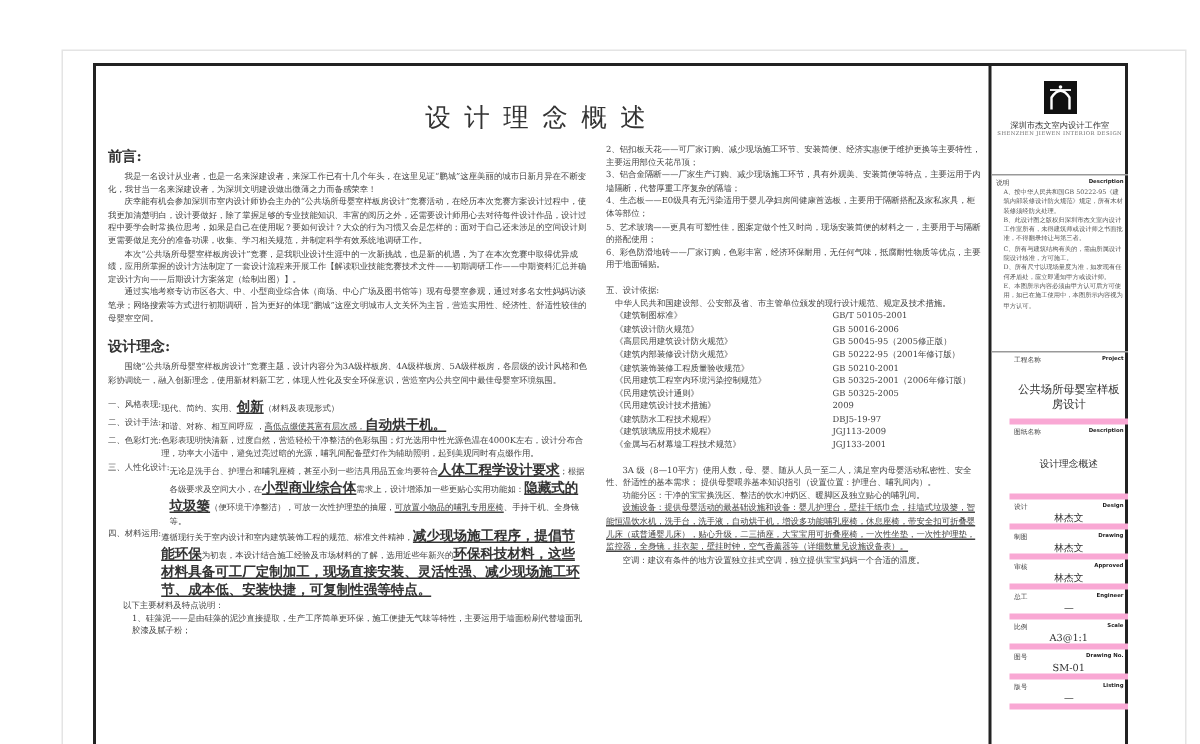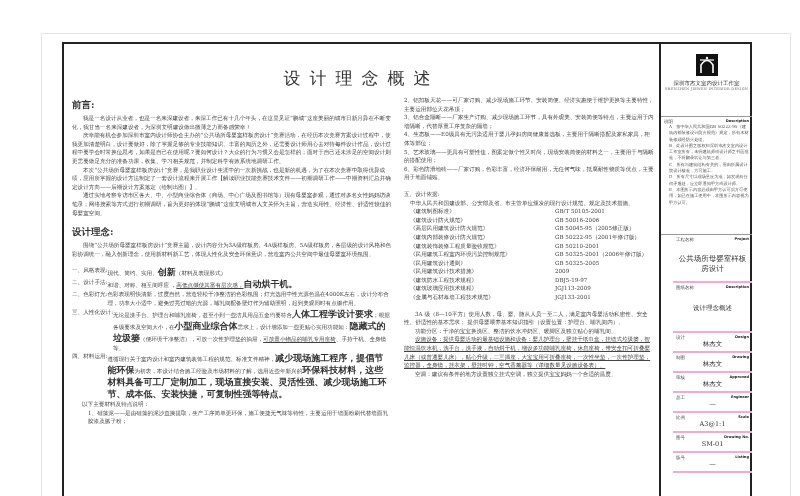--- a/index.html
+++ b/index.html
@@ -10,40 +10,40 @@
   .frame { position:absolute; left:62px; top:42px; width:686px; height:470px;
            border:2px solid #222; border-bottom:none; background:#fff; }
   .title { position:absolute; left:0; width:595px; top:23px; text-align:center;
            font-size:17px; letter-spacing:9px; color:#333; }
   .col { position:absolute; font-size:5.6px; line-height:8.6px; color:#444; }
   .col-left { left:8px; top:52px; width:320px; }
   .col-right { left:340px; top:52px; width:250px; }
   .h { font-size:9.5px; font-weight:bold; line-height:14px; margin:2px 0 2px; color:#333; }
   .p { text-indent:11px; margin:0; }
   .ul { text-decoration:underline; }
-  .big { font-size:9px; font-weight:bold; line-height:12px; color:#333; }
+  .big { font-size:9px; font-weight:bold; text-decoration:underline; line-height:12px; color:#333; }
   .item { display:flex; }
   .item .k { flex:0 0 auto; white-space:nowrap; }
   .item .v { flex:1; }
   .gap { height:8px; }
   .std { display:flex; }
   .std .n { width:145px; }
   .std .c { flex:1; }
   .tb { position:absolute; left:595px; top:0; width:91px; height:470px;
         border-left:2px solid #222; font-size:5px; color:#444; }
   .tb .logo { height:62px; border-bottom:1px solid #999; text-align:center; }
   .tb .logo .mark { width:22px; height:22px; background:#111; margin:10px auto 4px; position:relative; }
   .tb .logo .mark svg { position:absolute; left:0; top:0; }
   .tb .logo .cn { font-size:5.5px; color:#333; }
   .tb .logo .en { font-size:3.5px; color:#666; letter-spacing:0.3px; }
   .tb .notes { height:118px; border-bottom:1px solid #999; padding:2px 3px; box-sizing:border-box; }
   .tb .row-head { display:flex; justify-content:space-between; font-size:4.5px; }
   .tb .row-head .en { font-family:"DejaVu Sans","Liberation Sans",sans-serif; font-weight:bold; font-size:3.6px; color:#222; }
   .tb .notes .nl { font-size:4.2px; line-height:6.3px; padding-left:5px; color:#555; }
-  .tb .cell { border-bottom:2px solid #f9a8d4; padding:2px 3px; box-sizing:border-box;margin-left:12px; }
+  .tb .cell { border-bottom:4px solid #f9a8d4; padding:2px 3px; box-sizing:border-box;margin-left:12px; }
   .tb .cell .val { text-align:center; color:#333; }
   .tb .proj { height:48px; }
   .tb .proj .val { font-size:7.5px; margin-top:12px; }
   .tb .dname { height:50px; }
   .tb .dname .val { font-size:6.5px; margin-top:14px; }
   .tb .small { height:20px; }
   .tb .small .val { font-size:6.5px; margin-top:0px; }
 </style>
 </head>
 <body>

